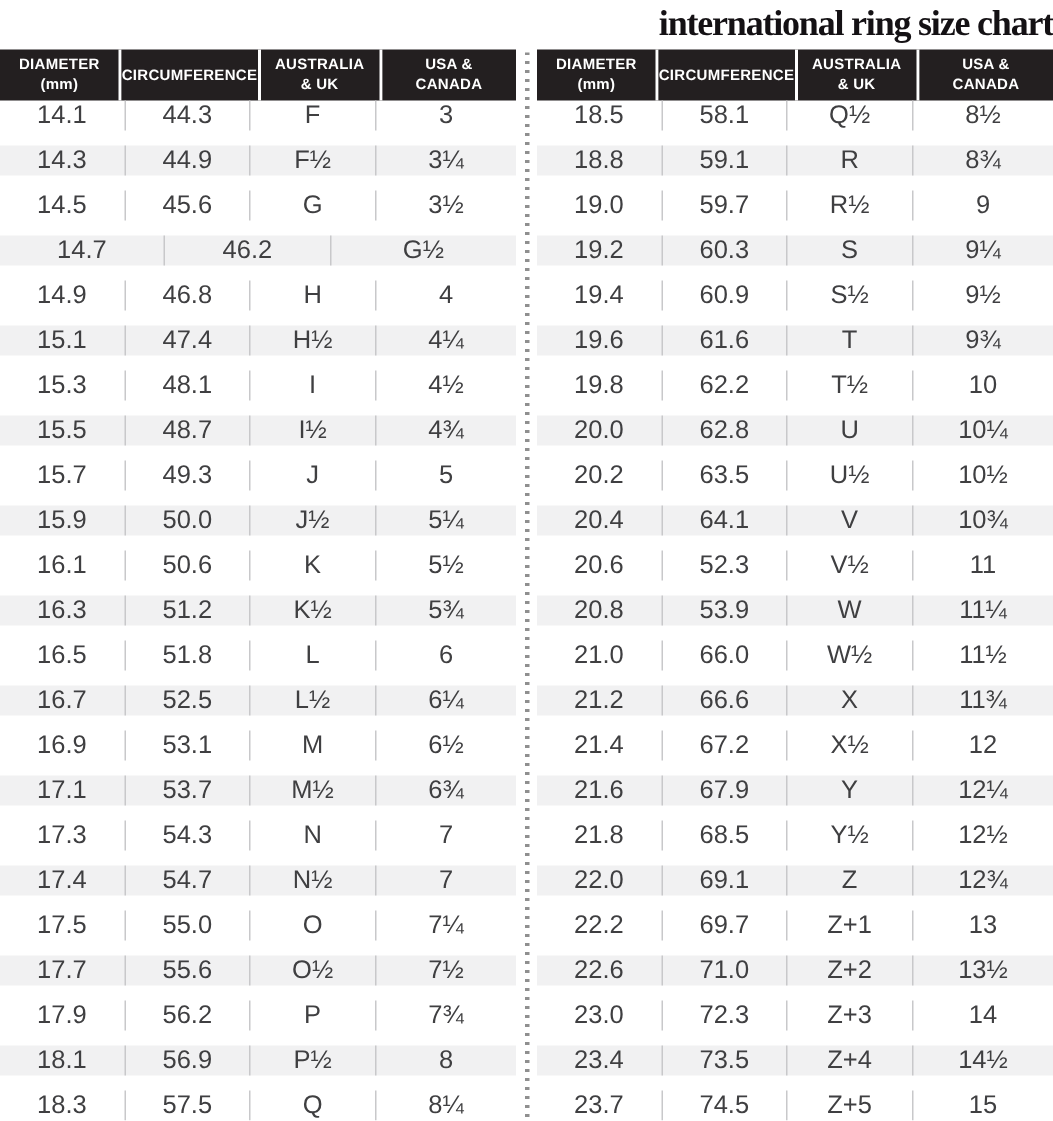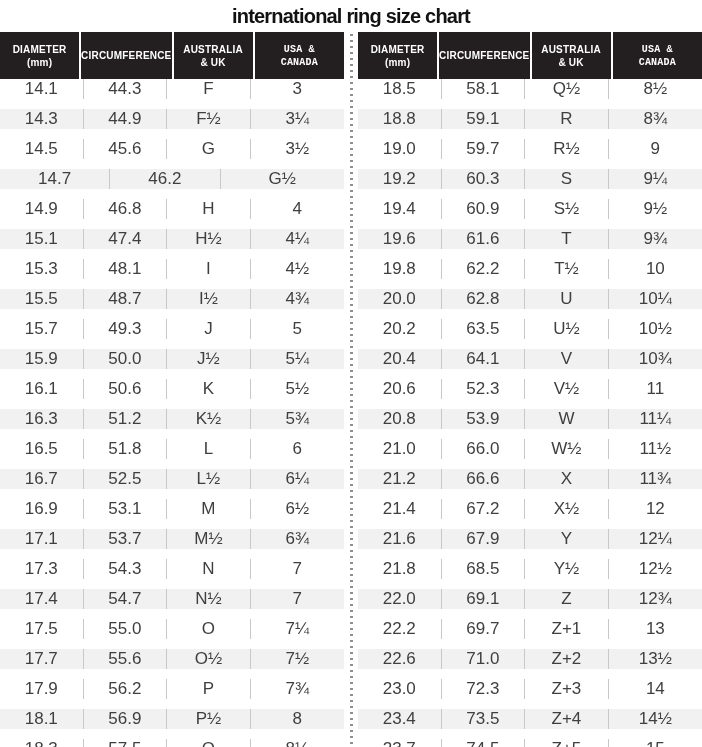--- a/index.html
+++ b/index.html
@@ -13,24 +13,24 @@
   }
   .page {
     width: 702px;
     height: 747px;
     display: flex;
     flex-direction: column;
   }
   .title {
     height: 34px;
     line-height: 32px;
-    text-align: center;
-    font-family: Liberation Sans, sans-serif;
+    text-align: right;
+    font-family: Liberation Serif, serif;
     font-weight: 700;
-    font-size: 20px;
+    font-size: 24px;
     letter-spacing: -0.8px;
     color: #141114;
   }
   .charts {
     flex: 1;
     display: flex;
   }
   .table-wrap {
     width: 344px;
     display: flex;
@@ -44,40 +44,40 @@
   }
   .divider-line {
     width: 3px;
     background: repeating-linear-gradient(
       to bottom,
       #8f8f8f 0px, #8f8f8f 2px,
       transparent 2px, transparent 6px
     );
   }
   .thead {
-    height: 47px;
+    height: 34px;
     display: flex;
   }
   .th {
     flex: 1;
     background: #231f20;
     color: #ffffff;
     display: flex;
     flex-direction: column;
     justify-content: center;
     align-items: center;
     font-size: 10px;
     font-weight: bold;
     letter-spacing: 0.2px;
     line-height: 1.3;
     white-space: nowrap;
     border-right: 2px solid #ffffff;
     box-sizing: border-box;
   }
-  .th:last-child { border-right: none; flex: 1.13; font-family: Liberation Mono, monospace; }
+  .th:last-child { border-right: none; flex: 1.13; }
   .tbody {
     flex: 1;
     display: flex;
     flex-direction: column;
     gap: 10px;
   }
   .trow {
     flex: 1;
     display: flex;
   }

